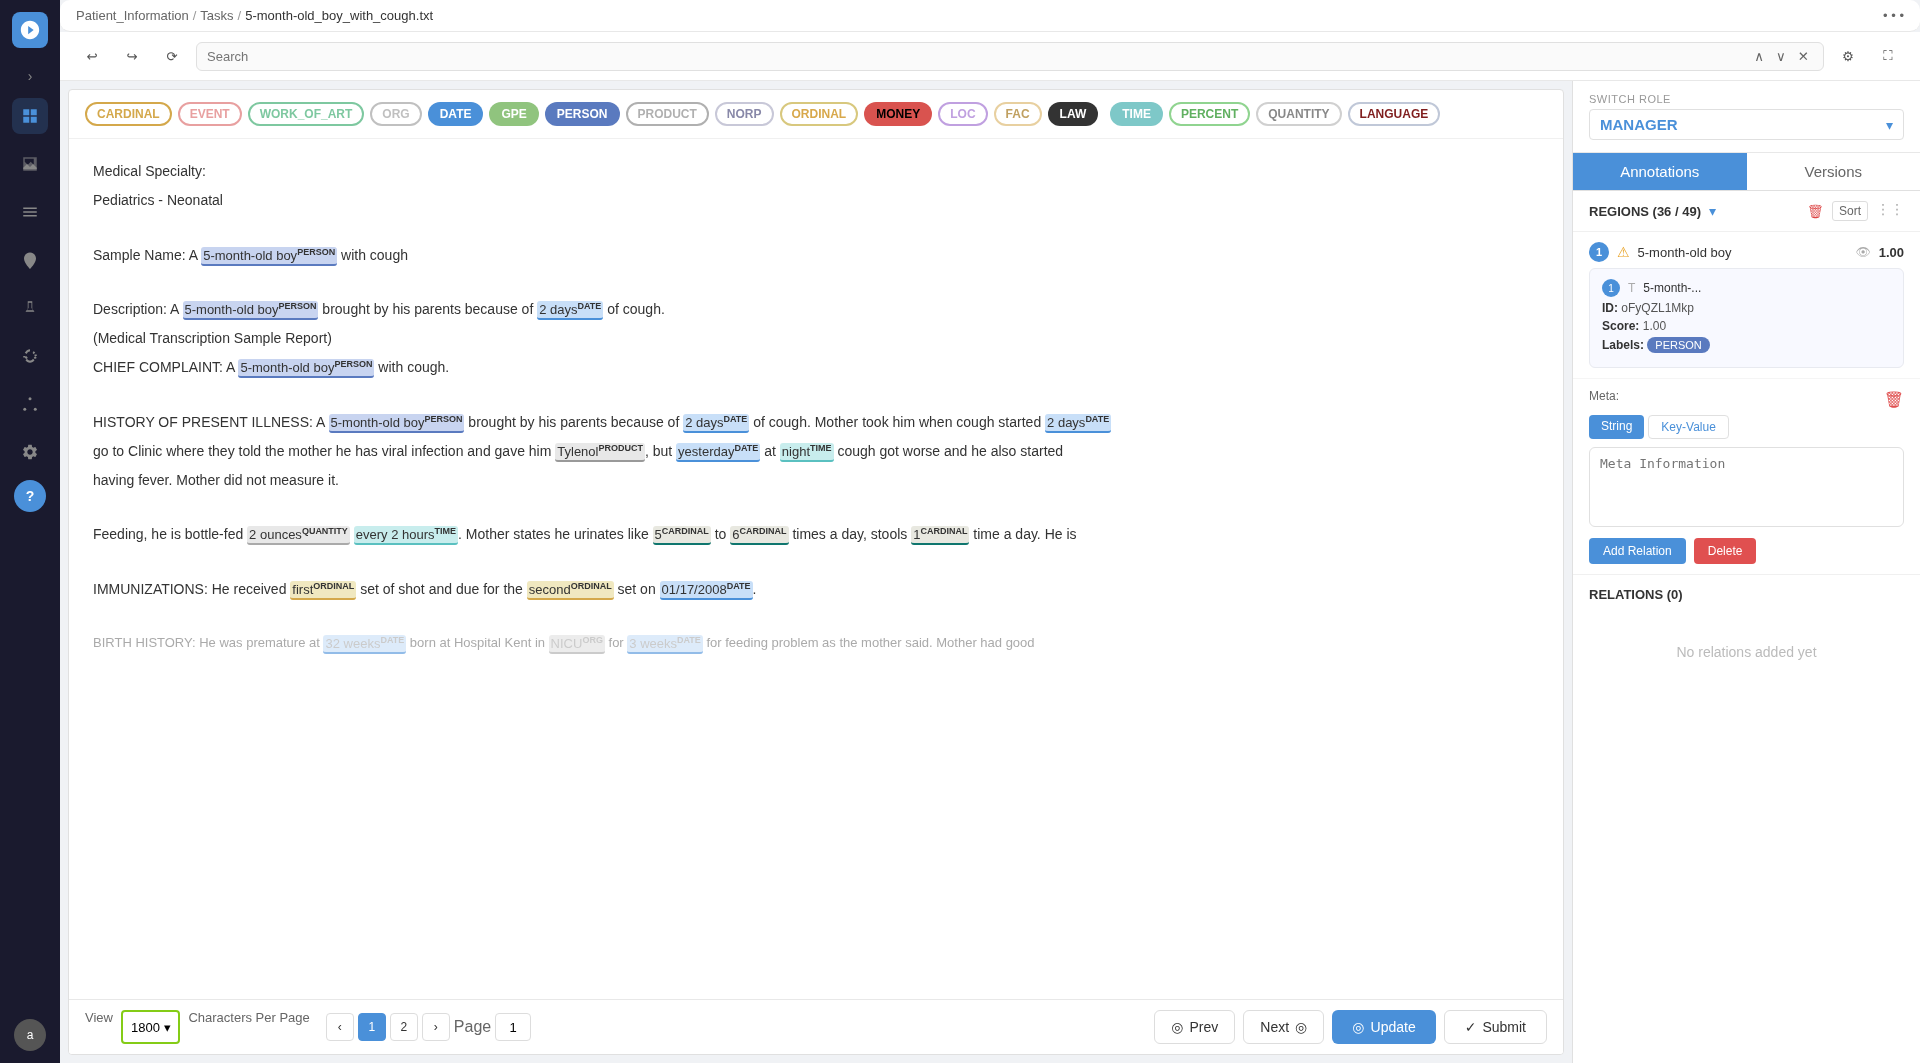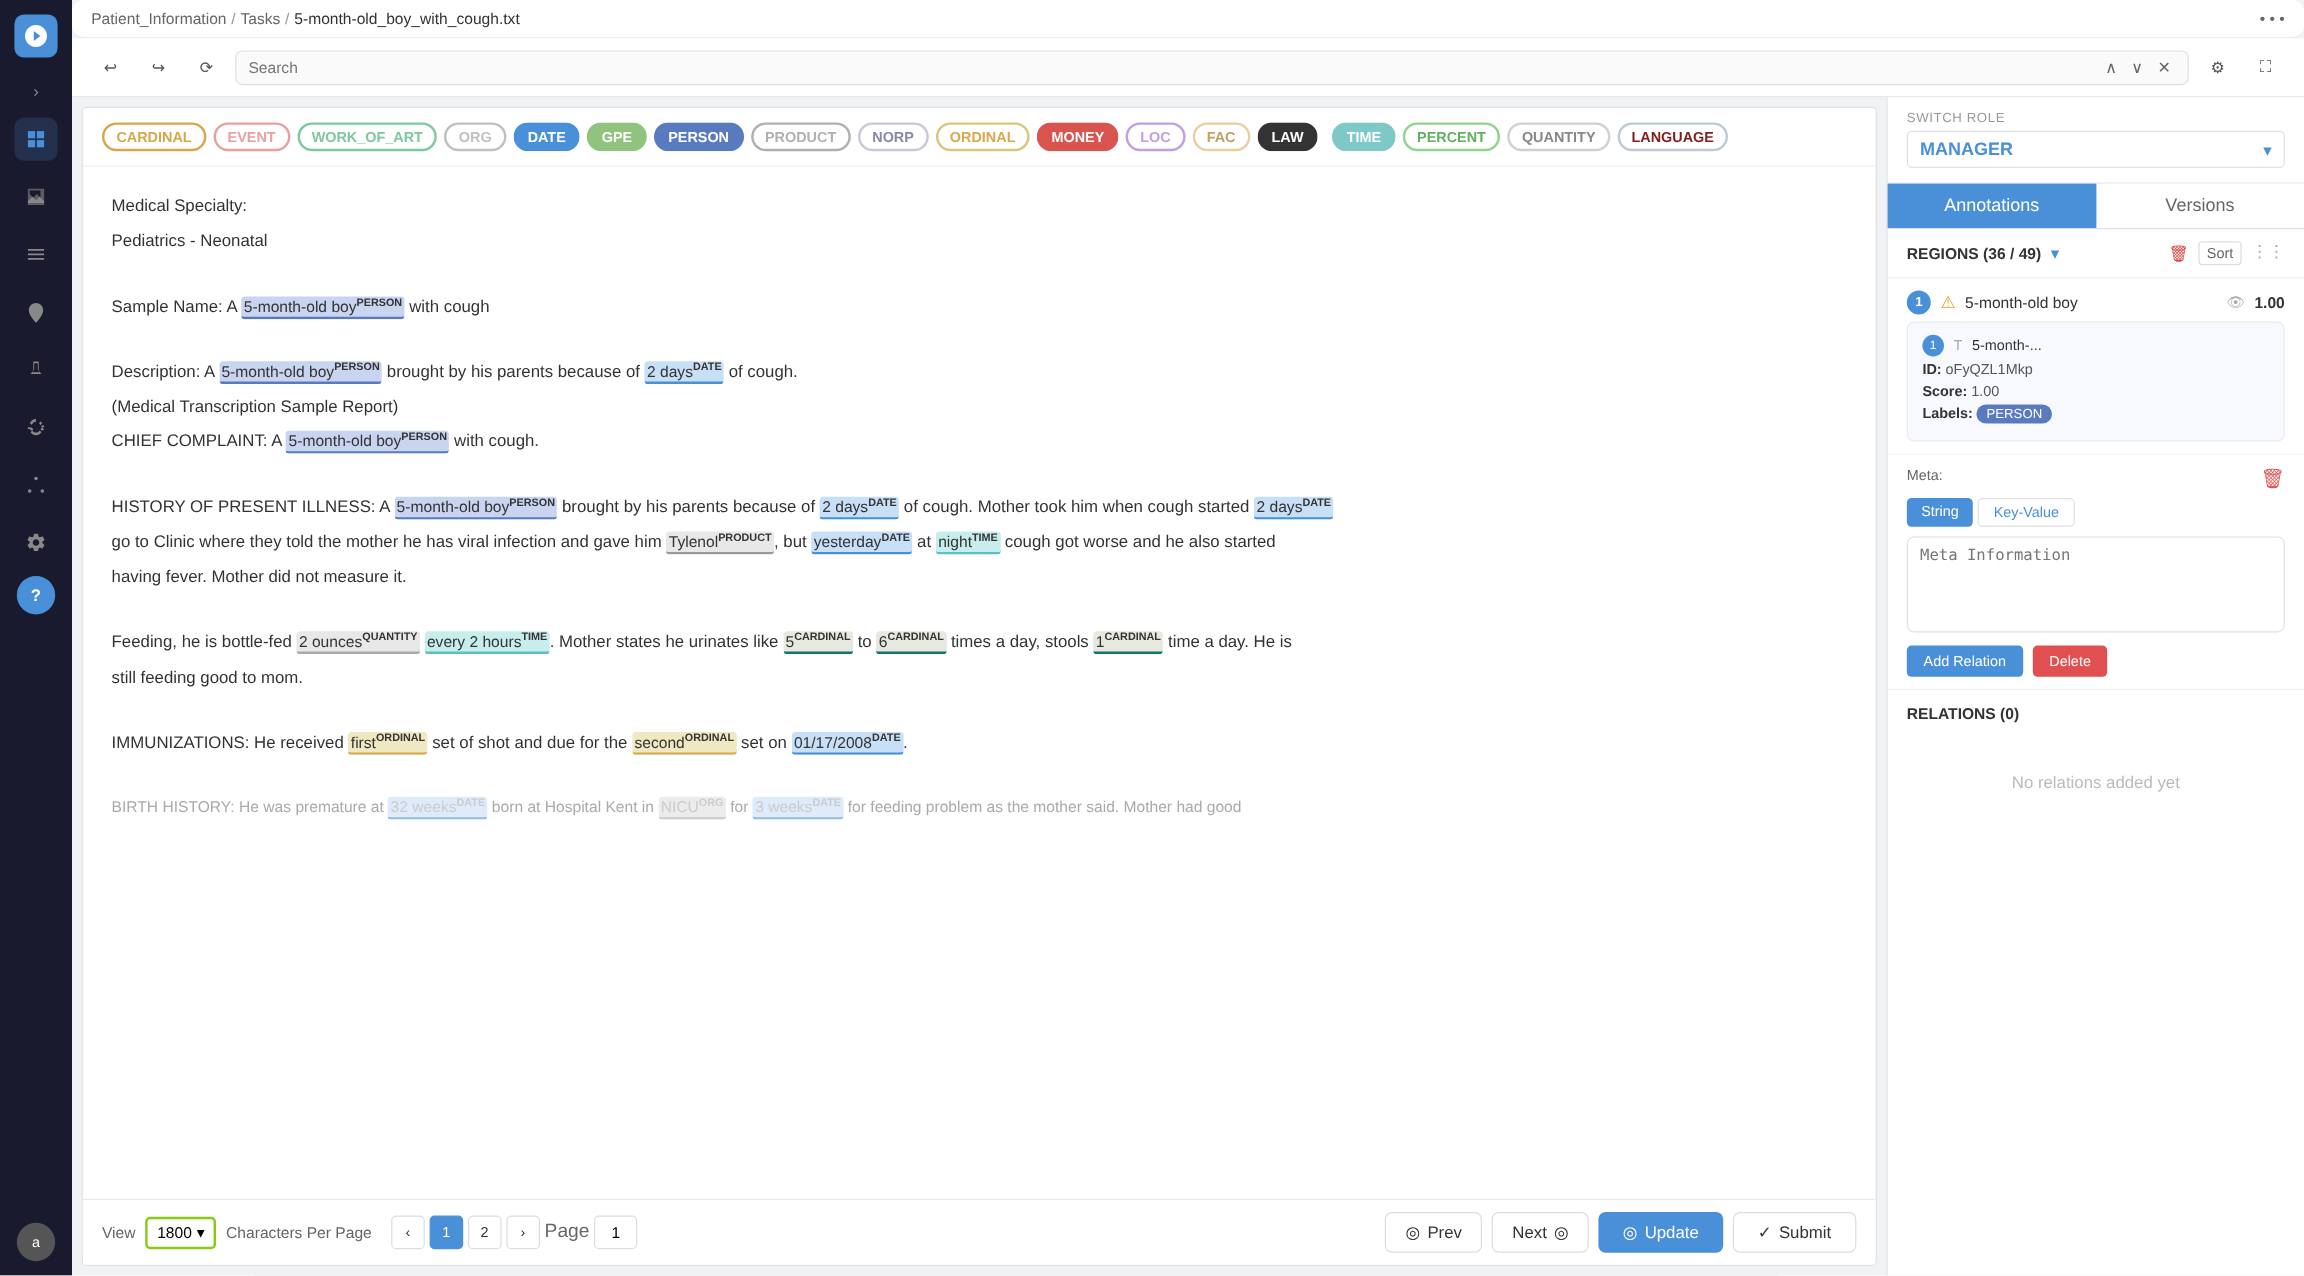--- a/index.html
+++ b/index.html
@@ -44,21 +44,21 @@
     .tag-cardinal { border-color: #d4a84b; color: #d4a84b; background: transparent; }
     .tag-event { border-color: #e8a0a0; color: #e8a0a0; background: transparent; }
     .tag-work_of_art { border-color: #7ec8a0; color: #7ec8a0; background: transparent; }
     .tag-org { border-color: #c0c0c0; color: #c0c0c0; background: transparent; }
     .tag-date { background: #4a90d9; color: white; }
     .tag-gpe { background: #90c47e; color: white; }
     .tag-person { background: #5a7abf; color: white; }
     .tag-product { border-color: #b0b0b0; color: #b0b0b0; background: transparent; }
     .tag-norp { border-color: #c8c8d8; color: #8888a8; background: transparent; }
     .tag-ordinal { border-color: #d8c87e; color: #d8a84b; background: transparent; }
-    .tag-money { background: #d9534f; color: #ffffff; }
+    .tag-money { background: #d9534f; color: #000000; }
     .tag-loc { border-color: #c0a0e0; color: #c0a0e0; background: transparent; }
     .tag-fac { border-color: #e8d0a0; color: #c0a060; background: transparent; }
     .tag-law { background: #333; color: white; }
     .tag-time { background: #7ec8c8; color: white; }
     .tag-percent { border-color: #90d490; color: #60b060; background: transparent; }
     .tag-quantity { border-color: #d0d0d0; color: #888; background: transparent; }
     .tag-language { border-color: #c0c8d8; color: #7f1d1d; background: transparent; }
 
     
     .doc-text { flex: 1; padding: 20px 24px; overflow-y: auto; line-height: 1.8; color: #333; font-size: 14px; }
@@ -69,21 +69,21 @@
     .entity-person { background: #c8d4f0; border-bottom: 2px solid #5a7abf; }
     .entity-date { background: #c8dff8; border-bottom: 2px solid #4a90d9; }
     .entity-product { background: #e8e8e8; border-bottom: 2px solid #999; }
     .entity-time { background: #c8eded; border-bottom: 2px solid #5ac0c0; }
     .entity-quantity { background: #e8e8e8; border-bottom: 2px solid #aaa; }
     .entity-cardinal { background: #e8e8e0; border-bottom: 2px solid #0f766e; }
     .entity-ordinal { background: #f0e8c0; border-bottom: 2px solid #d4a84b; }
     .entity-org { background: #e0e0e0; border-bottom: 2px solid #aaa; }
 
     
-    .doc-footer { padding: 10px 16px; border-top: 1px solid #e8e8e8; display: flex; align-items: center; gap: 8px; background: white; }
+    .doc-footer { padding: 10px 16px; border-top: 1px solid #e8e8e8; display: flex; gap: 8px; background: white; }
     .view-label { color: #666; font-size: 13px; }
     .chars-select { display: flex; align-items: center; gap: 4px; border: 2px solid #84cc16; border-radius: 4px; padding: 4px 8px; font-size: 13px; cursor: pointer; }
     .chars-per-page { color: #666; font-size: 13px; }
     .pagination { display: flex; align-items: center; gap: 4px; margin-left: 8px; }
     .page-btn { width: 28px; height: 28px; border: 1px solid #ddd; background: white; border-radius: 4px; cursor: pointer; display: flex; align-items: center; justify-content: center; font-size: 12px; color: #333; }
     .page-btn.active { background: #4a90d9; color: white; border-color: #4a90d9; }
     .page-label { color: #666; font-size: 16px; }
     .page-input { width: 36px; height: 28px; border: 1px solid #ddd; border-radius: 4px; text-align: center; font-size: 13px; }
     .action-btns { margin-left: auto; display: flex; gap: 8px; }
     .btn-nav { display: flex; align-items: center; gap: 6px; padding: 8px 16px; border: 1px solid #ddd; border-radius: 6px; background: white; cursor: pointer; font-size: 14px; color: #333; }
@@ -269,21 +269,20 @@
         <br>
         <p>Description: A <span class="entity entity-person">5-month-old boy<sup>PERSON</sup></span> brought by his parents because of <span class="entity entity-date">2 days<sup>DATE</sup></span> of cough.</p>
         <p>(Medical Transcription Sample Report)</p>
         <p>CHIEF COMPLAINT: A <span class="entity entity-person">5-month-old boy<sup>PERSON</sup></span> with cough.</p>
         <br>
         <p>HISTORY OF PRESENT ILLNESS: A <span class="entity entity-person">5-month-old boy<sup>PERSON</sup></span> brought by his parents because of <span class="entity entity-date">2 days<sup>DATE</sup></span> of cough. Mother took him when cough started <span class="entity entity-date">2 days<sup>DATE</sup></span></p>
         <p>go to Clinic where they told the mother he has viral infection and gave him <span class="entity entity-product">Tylenol<sup>PRODUCT</sup></span>, but <span class="entity entity-date">yesterday<sup>DATE</sup></span> at <span class="entity entity-time">night<sup>TIME</sup></span> cough got worse and he also started</p>
         <p>having fever. Mother did not measure it.</p>
         <br>
         <p>Feeding, he is bottle-fed <span class="entity entity-quantity">2 ounces<sup>QUANTITY</sup></span> <span class="entity entity-time">every 2 hours<sup>TIME</sup></span>. Mother states he urinates like <span class="entity entity-cardinal">5<sup>CARDINAL</sup></span> to <span class="entity entity-cardinal">6<sup>CARDINAL</sup></span> times a day, stools <span class="entity entity-cardinal">1<sup>CARDINAL</sup></span> time a day. He is</p>
-        <p>still feeding good to mom.</p>
         <br>
         <p>IMMUNIZATIONS: He received <span class="entity entity-ordinal">first<sup>ORDINAL</sup></span> set of shot and due for the <span class="entity entity-ordinal">second<sup>ORDINAL</sup></span> set on <span class="entity entity-date">01/17/2008<sup>DATE</sup></span>.</p>
         <br>
         <p style="color:#aaa; font-size:13px;">BIRTH HISTORY: He was premature at <span class="entity entity-date" style="opacity:0.6;">32 weeks<sup>DATE</sup></span> born at Hospital Kent in <span class="entity entity-org" style="opacity:0.6; background:#e0e0e0;">NICU<sup>ORG</sup></span> for <span class="entity entity-date" style="opacity:0.6;">3 weeks<sup>DATE</sup></span> for feeding problem as the mother said. Mother had good</p>
       </div>
 
       <div class="doc-footer">
         <span class="view-label">View</span>
         <div class="chars-select">
           <span>1800</span>

